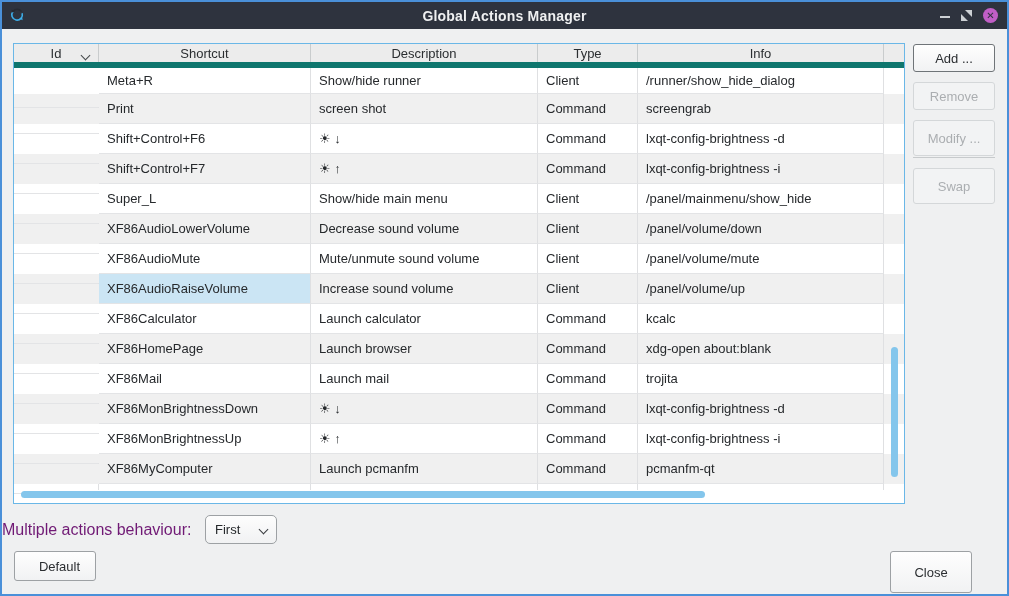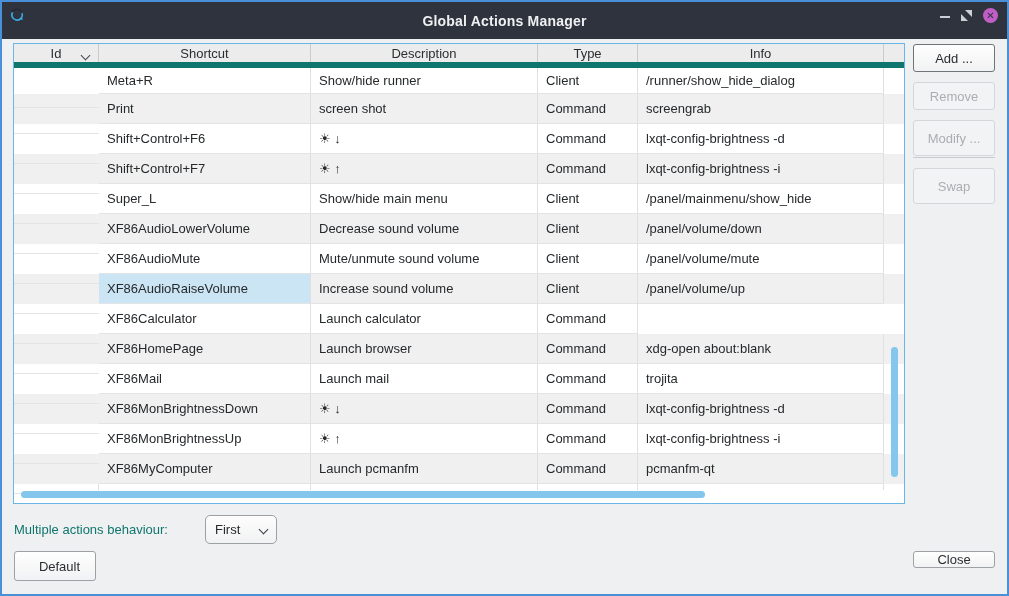--- a/index.html
+++ b/index.html
@@ -2,21 +2,21 @@
 <html><head>
 <meta charset="utf-8">
 <style>
   html,body{margin:0;padding:0;background:#c9cacc;}
   #win{
     position:relative;width:1009px;height:596px;box-sizing:border-box;
     border:2px solid var(--window-border,#4a90d9);background:#eff0f1;
     font-family:"Liberation Sans","DejaVu Sans",sans-serif;overflow:hidden;
   }
   
-  .titlebar{position:absolute;left:0;top:0;right:0;height:37px;background:var(--titlebar-bg,#2e333e);display:flex;align-items:center;}
+  .titlebar{position:absolute;left:0;top:0;right:0;height:27px;background:var(--titlebar-bg,#2e333e);display:flex;align-items:center;}
   .app-icon{position:absolute;left:7px;top:5px;width:16px;height:16px;}
   .title{flex:1;text-align:center;color:#eff0f1;font-weight:bold;font-size:14px;letter-spacing:.2px;}
   .tb-controls{position:absolute;right:9px;top:0;height:27px;display:flex;align-items:center;gap:11px;}
   .min-glyph{width:10px;height:2px;background:#ccd0d4;margin-top:2px;}
   .close-glyph{width:15px;height:15px;border-radius:50%;background:var(--close-btn,#c05ec6);color:#2e333e;font-size:10px;font-weight:bold;display:flex;align-items:center;justify-content:center;line-height:1;}
   
   .table-frame{position:absolute;left:11px;top:41px;width:892px;height:461px;background:#ffffff;border:1px solid #6ab7e7;box-sizing:border-box;overflow:hidden;}
   .thead{display:flex;height:24px;background:#ececec;border-bottom:6px solid #0f766e;box-sizing:border-box;}
   .th{display:flex;align-items:center;justify-content:center;font-size:13px;color:#2b2e31;border-right:1px solid #c9cccd;box-sizing:border-box;position:relative;}
   .w-id{width:85px;}.w-shortcut{width:212px;}.w-desc{width:227px;}.w-type{width:100px;}.w-info{width:246px;}
@@ -36,23 +36,23 @@
   
   .btn{position:absolute;box-sizing:border-box;border-radius:3px;font-size:13px;display:flex;align-items:center;justify-content:center;color:#2b2e31;background:linear-gradient(#fefefe,#f1f2f3);border:1px solid #9da1a4;cursor:pointer;}
   .btn.focus{border-color:#6f7478;}
   .btn.disabled{background:#f2f3f4;border-color:#d4d7d9;color:#abaeb1;cursor:default;}
   #btn-add{left:911px;top:42px;width:82px;height:28px;}
   #btn-remove{left:911px;top:80px;width:82px;height:28px;}
   #btn-modify{left:911px;top:118px;width:82px;height:36px;}
   #btn-swap{left:911px;top:166px;width:82px;height:36px;}
   .side-sep{position:absolute;left:911px;top:155px;width:82px;height:1px;background:#c7cacc;}
   #btn-default{left:12px;top:549px;width:82px;height:30px;padding-left:9px;}
-  #btn-close{left:911px;top:549px;width:82px;height:17px;}
-  
-  .footer-label{position:absolute;left:12px;top:513px;height:29px;display:flex;align-items:center;font-size:13px;color:#0f766e;}
+  #btn-close{left:888px;top:549px;width:82px;height:42px;}
+  
+  .footer-label{position:absolute;left:0;top:513px;height:29px;display:flex;align-items:center;font-size:16px;color:#701a75;}
   .dropdown{position:absolute;left:203px;top:513px;width:72px;height:29px;box-sizing:border-box;border:1px solid #9da1a4;border-radius:5px;background:linear-gradient(#fdfdfd,#f1f2f3);display:flex;align-items:center;padding-left:9px;font-size:13px;color:#26292c;cursor:pointer;}
   .dd-chev{position:absolute;right:9px;top:10px;width:6px;height:6px;border-right:1.4px solid #3a3d40;border-bottom:1.4px solid #3a3d40;transform:rotate(45deg);}
 </style>
 </head>
 <body>
 
 <div id="win" style="--accent: #3daee9; --window-border: #4a90d9; --titlebar-bg: #2e333e; --close-btn: #c05ec6; --scrollbar: #84c6ec; --sel-cell: #cbe5f4; --alt-row: #f0f0f0;">
 
   <div class="titlebar">
     <span class="app-icon">
@@ -170,20 +170,21 @@
       <div class="cell col-info w-info">/panel/volume/up</div>
     </div>
         <div class="trow">
       <div class="cell col-id w-id">
         <span class="checkbox"></span>
         <span class="idtext">37</span>
       </div>
       <div class="cell col-shortcut w-shortcut">XF86Calculator</div>
       <div class="cell col-desc w-desc">Launch calculator</div>
       <div class="cell col-type w-type">Command</div>
+      <div class="cell col-info w-info">kcalc</div>
     </div>
         <div class="trow alt">
       <div class="cell col-id w-id">
         <span class="checkbox"></span>
         <span class="idtext">38</span>
       </div>
       <div class="cell col-shortcut w-shortcut">XF86HomePage</div>
       <div class="cell col-desc w-desc">Launch browser</div>
       <div class="cell col-type w-type">Command</div>
       <div class="cell col-info w-info">xdg-open about:blank</div>

